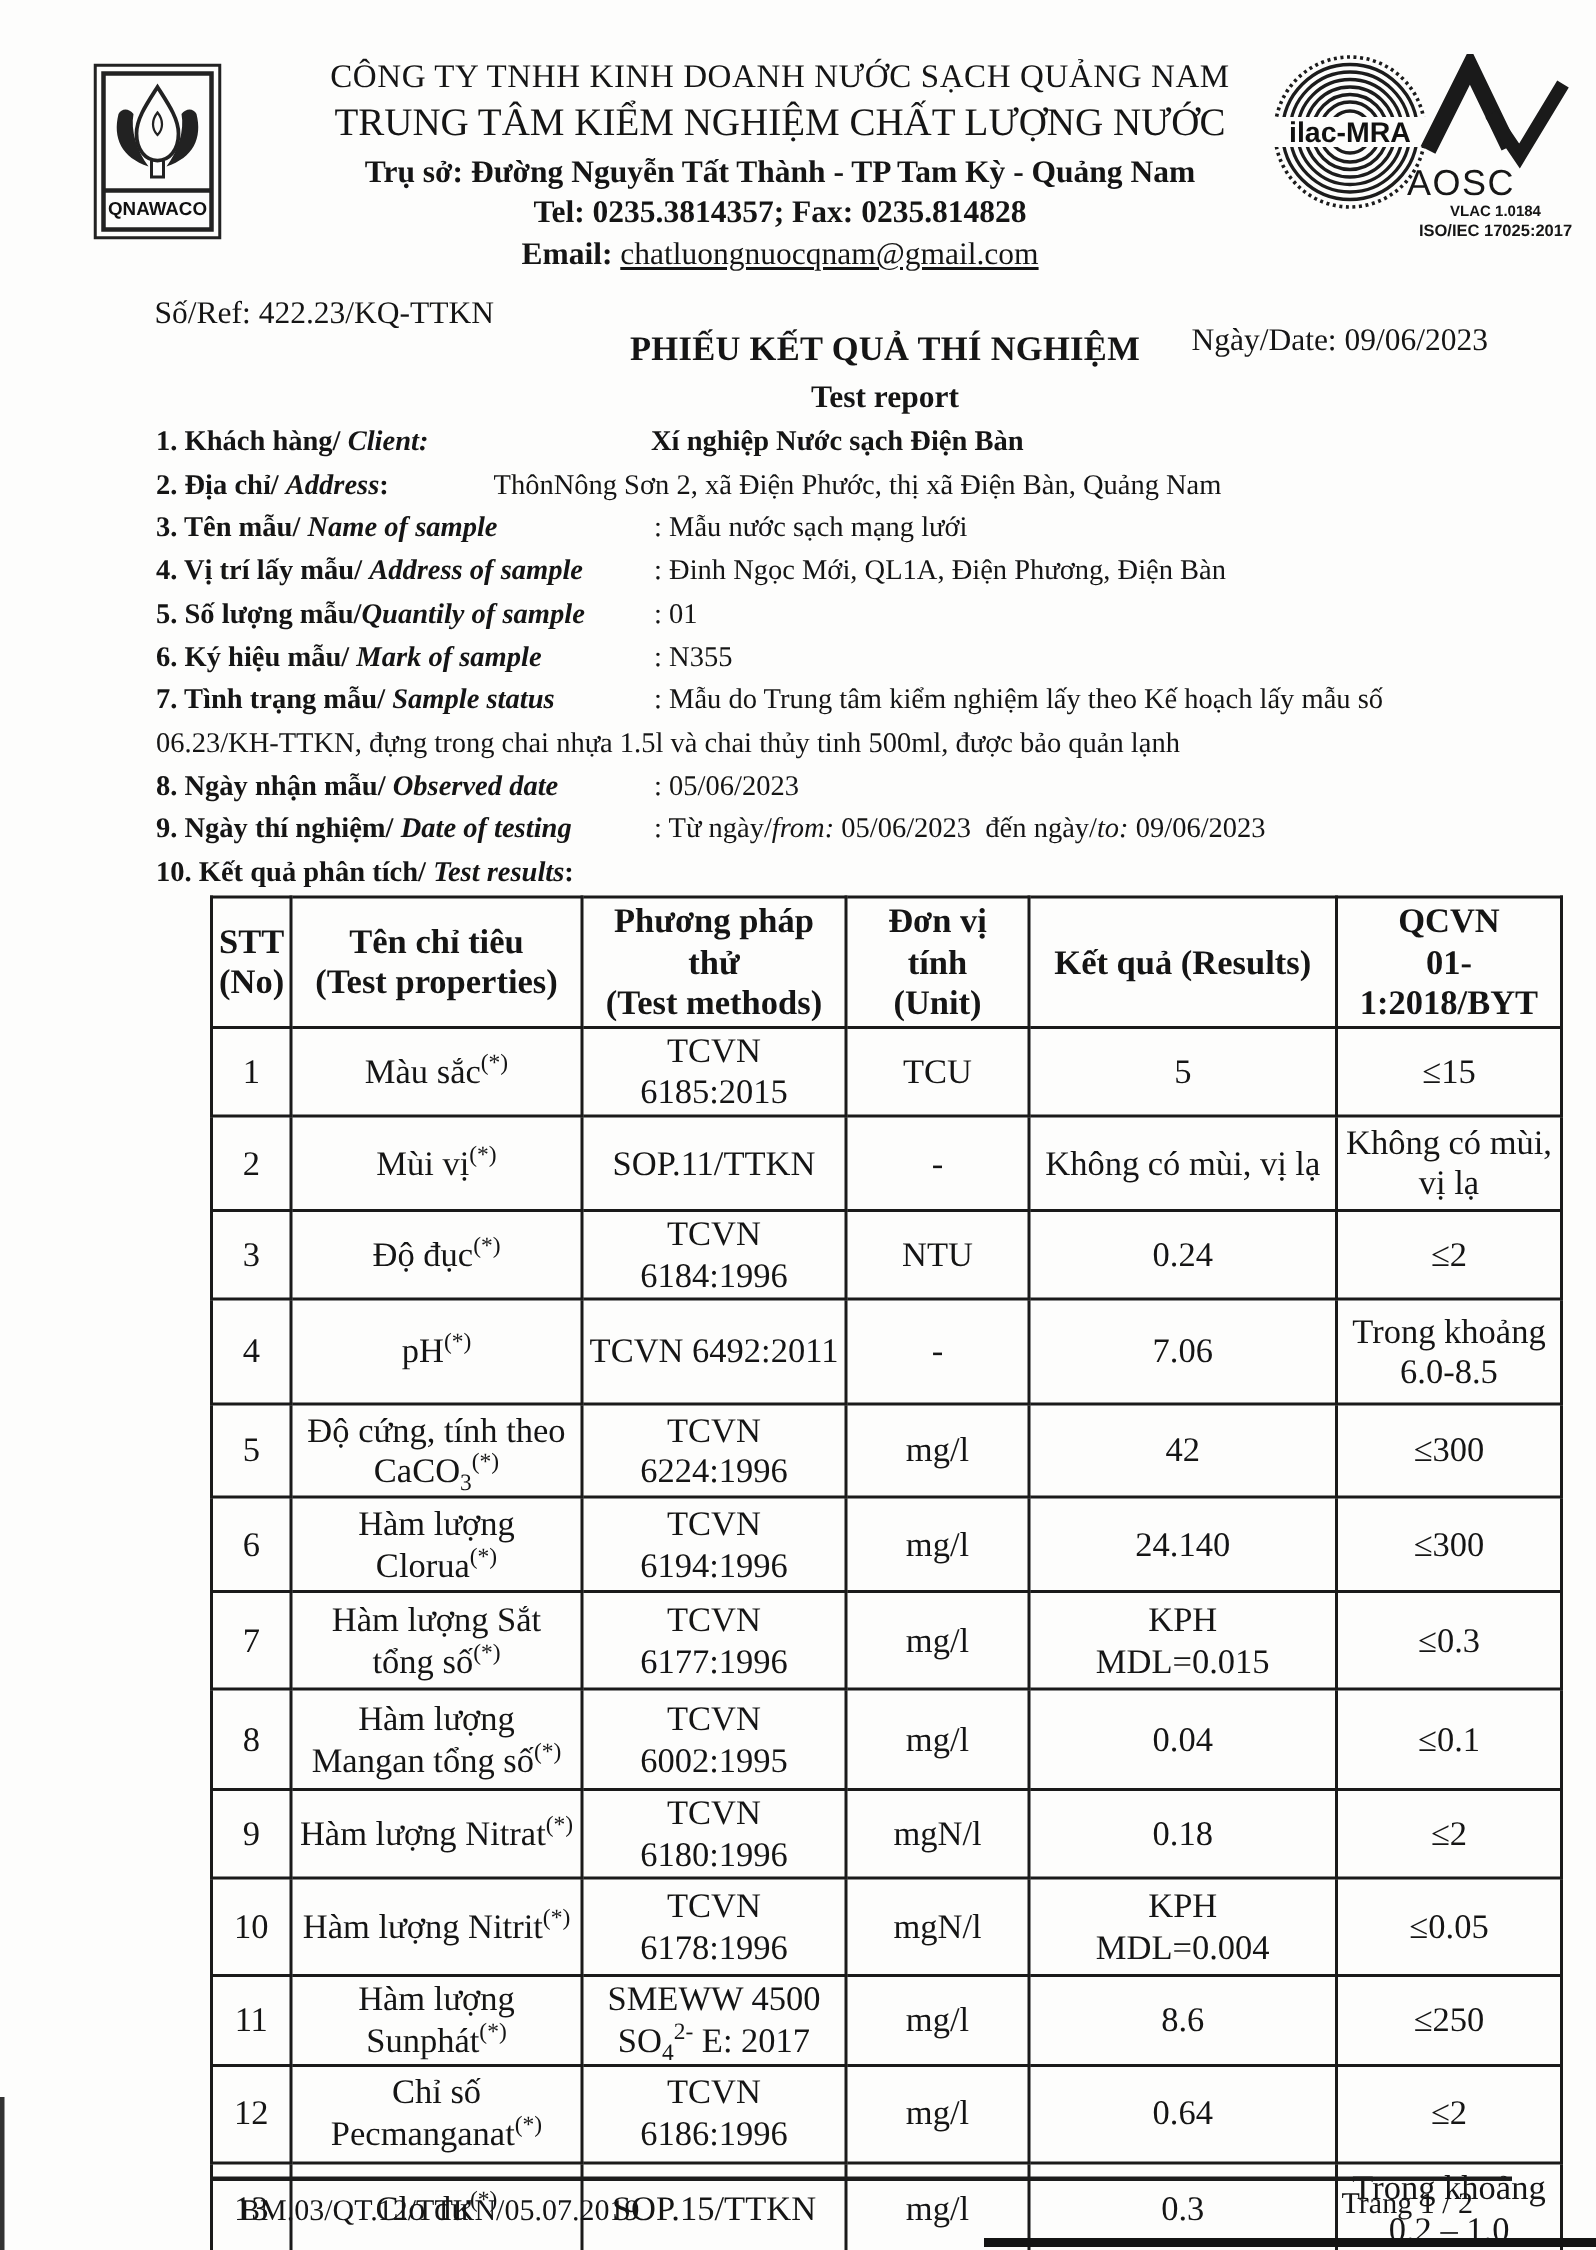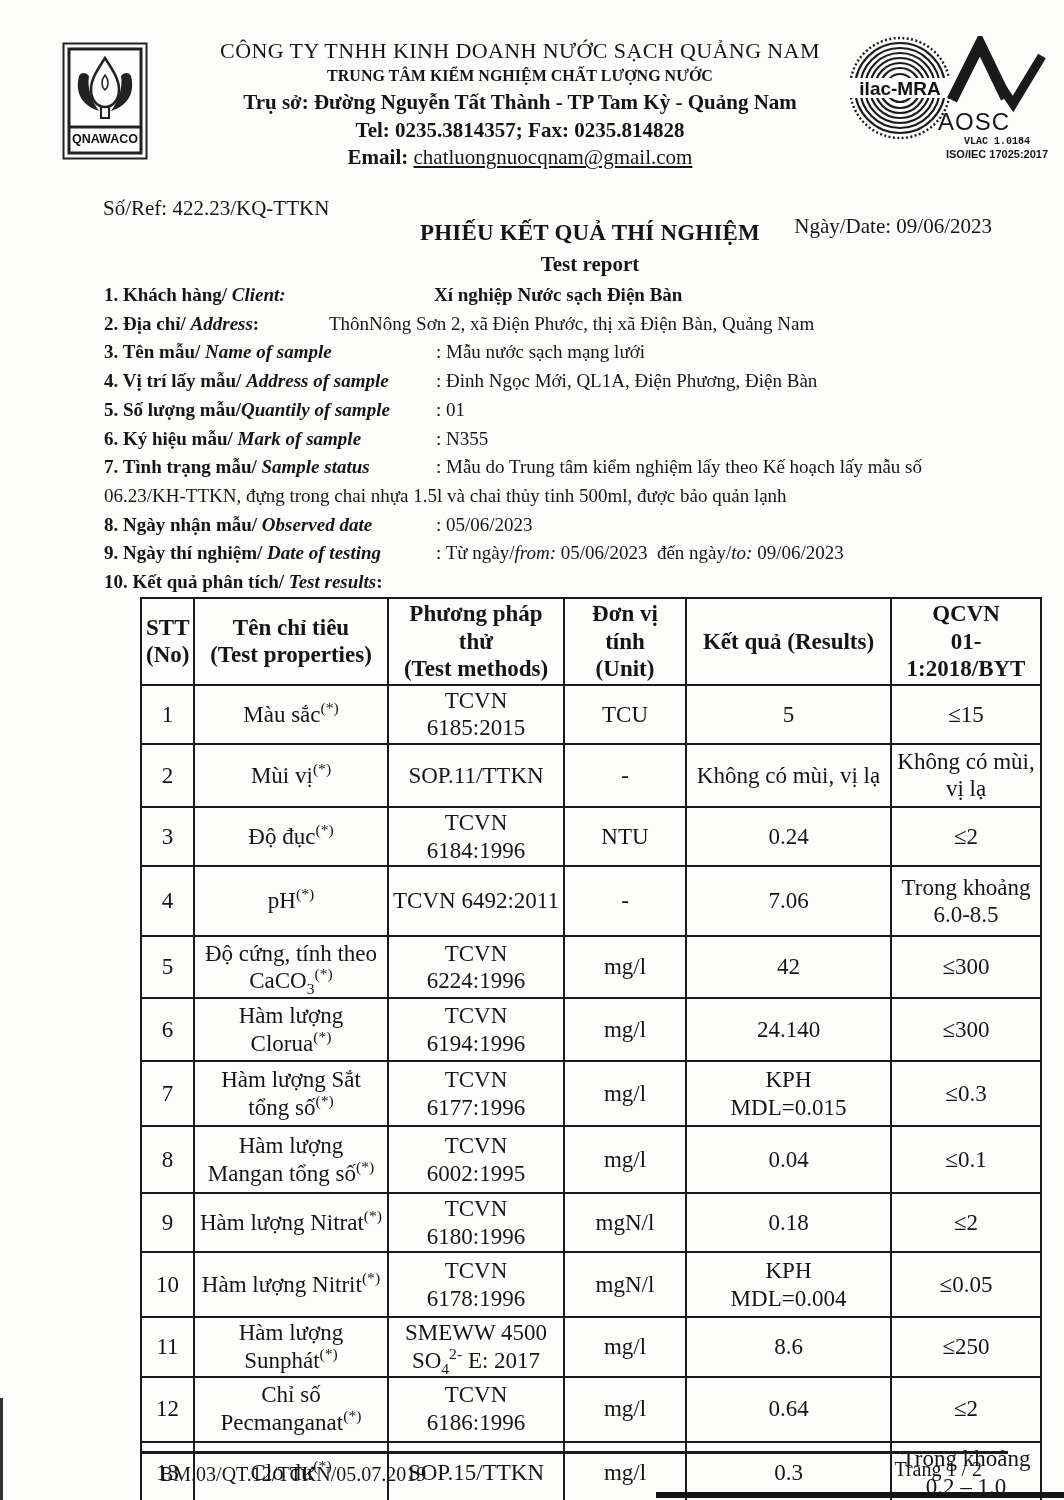--- a/index.html
+++ b/index.html
@@ -14,27 +14,27 @@
   .seg-b{font-weight:bold}
   .seg-i{font-style:italic}
   .seg-bi{font-weight:bold;font-style:italic}
   sup{font-size:68%;vertical-align:super;line-height:0;}
   sub{font-size:68%;vertical-align:sub;line-height:0;}
 
   
   .stamp{position:absolute;left:62px;top:42px;width:86px;height:118px;text-align:center;}
   .head-text{position:absolute;left:180px;top:38px;width:680px;text-align:center;line-height:1.18;}
   .ht-company{font-size:22px;letter-spacing:.4px;margin:0 0 3px 0;}
-  .ht-center{font-size:16px;font-weight:bold;margin:0 0 4px 0;text-align:center;}
+  .ht-center{font-size:26px;font-weight:normal;margin:0 0 4px 0;text-align:center;}
   .ht-line{font-size:21px;font-weight:bold;margin:0 0 3px 0;}
   .email-link{font-weight:normal;text-decoration:underline;}
   .ilac{position:absolute;left:848px;top:36px;width:104px;height:104px;}
   .aosc-box{position:absolute;left:934px;top:36px;width:126px;text-align:center;}
   .aosc-box svg{display:block;}
-  .cert-small{font-family:Liberation Mono, monospace;font-weight:bold;font-size:10px;line-height:12px;}
+  .cert-small{font-family:Liberation Sans, sans-serif;font-weight:bold;font-size:10px;line-height:12px;}
   .cert-small2{font-family:"Liberation Sans","DejaVu Sans",sans-serif;font-weight:bold;font-size:11px;line-height:13px;}
 
   
   .ref{position:absolute;left:103px;top:196px;font-size:21px;}
   .date{position:absolute;right:72px;top:194px;font-size:21px;margin-top:20px;}
   .doc-title{position:absolute;left:110px;top:220px;width:960px;text-align:center;font-size:23px;font-weight:bold;letter-spacing:.2px;}
   .doc-subtitle{position:absolute;left:110px;top:252px;width:960px;text-align:center;font-size:21px;font-weight:bold;}
 
   
   .fields{position:absolute;left:104px;top:281px;width:888px;font-size:19px;line-height:28.7px;}

